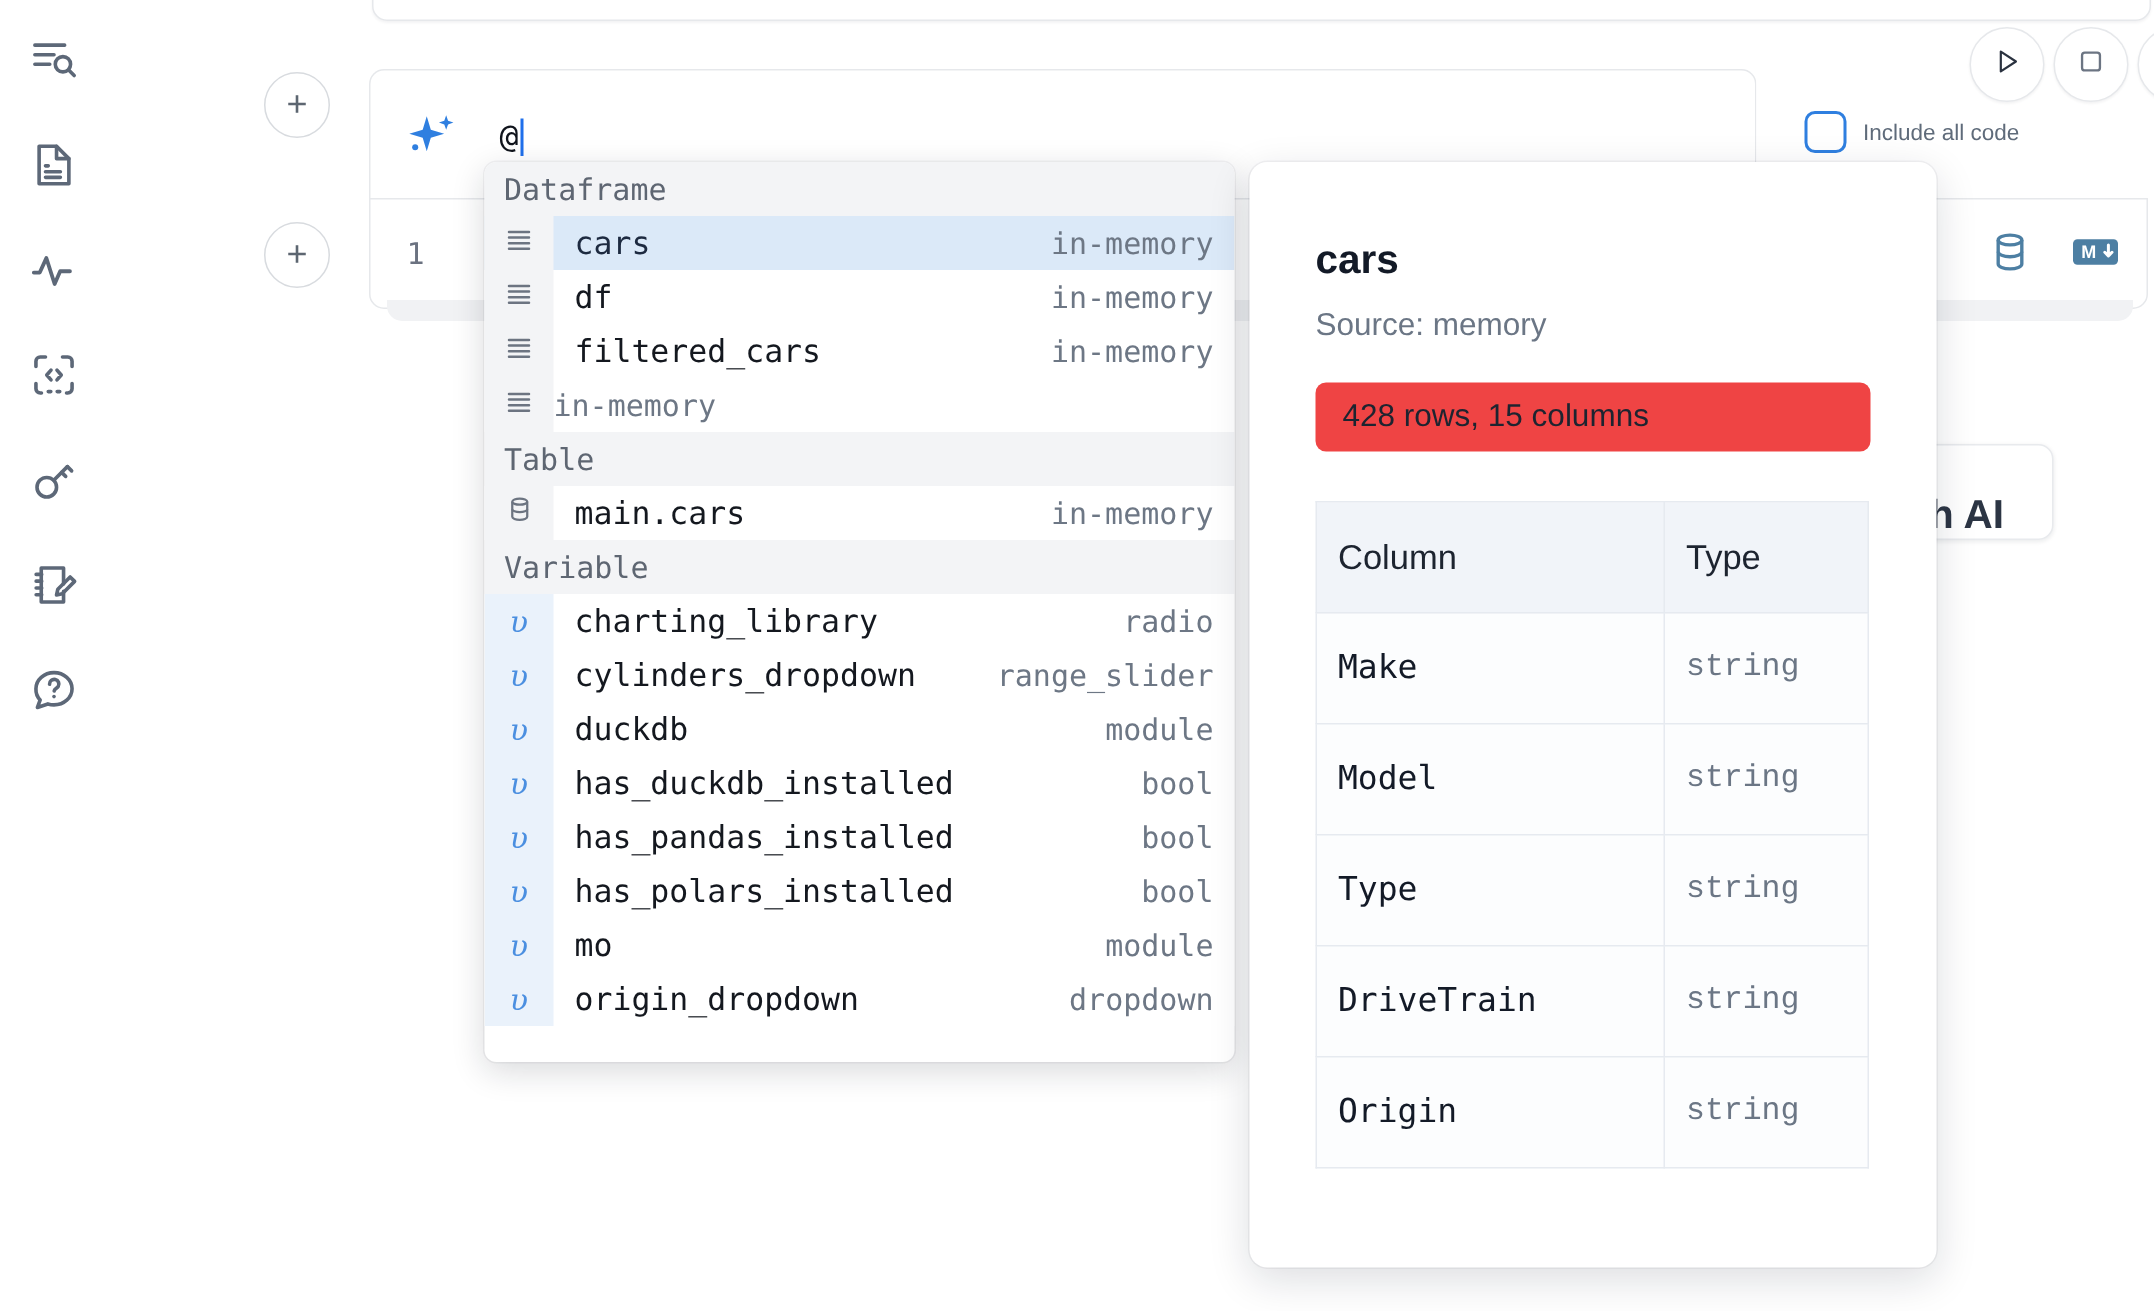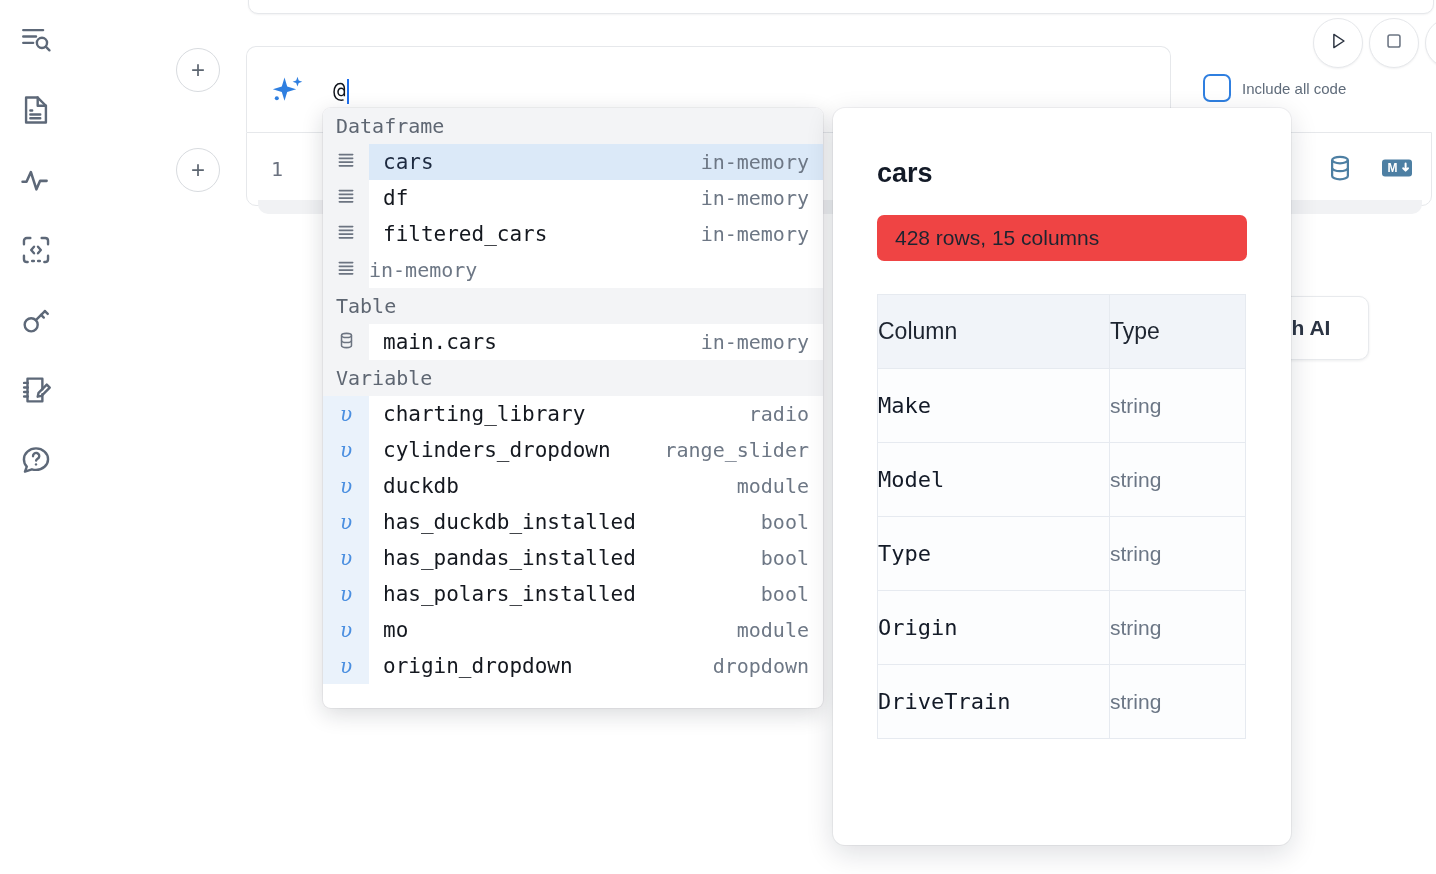--- a/index.html
+++ b/index.html
@@ -103,22 +103,22 @@
     width: 28px; height: 28px; border: 2px solid #2f7fe0; border-radius: 7px;
     background: #fff;
   }
   #include-label { font-size: 15px; color: #5f6b7a; white-space: nowrap; }
 
   
   #with-ai-btn {
     position: absolute; left: 1253px; top: 296px; width: 116px; height: 64px;
     background: #fff; border: 1px solid #e8eaed; border-radius: 10px;
     box-shadow: 0 1px 3px rgba(16,24,40,.08);
-    display: flex; align-items: center; justify-content: center;
-    font-size: 21px; font-weight: 700; color: #2c3544; z-index: 5;
+    display: flex; align-items: flex-end; justify-content: center;
+    font-size: 27px; font-weight: 700; color: #2c3544; z-index: 5;
   }
 
   
   #autocomplete {
     position: absolute; left: 323px; top: 108px; width: 500px; height: 600px;
     background: #ffffff; border-radius: 8px;
     box-shadow: 0 6px 22px rgba(16,24,40,.16), 0 0 0 1px rgba(16,24,40,.05);
     overflow: hidden; z-index: 10;
   }
   #autocomplete-inner { position: relative; }
@@ -168,31 +168,31 @@
     margin-top: 26px; background: #ef4444; border-radius: 7px;
     height: 46px; display: flex; align-items: center; padding-left: 18px;
     font-size: 21px; color: #1d2430;
   }
   #schema-table {
     margin-top: 33px; width: 368px; border-collapse: collapse;
     table-layout: fixed;
   }
   #schema-table th, #schema-table td {
     border: 1px solid #e6eaf0; height: 74px; text-align: left;
-    padding-left: 0; vertical-align: middle;
+    padding-left: 14px; vertical-align: middle;
   }
   #schema-table th {
     background: #f1f4f9; font-weight: 400; font-size: 23px; color: #1d2430;
   }
   #schema-table td.col-name {
     font-family: "DejaVu Sans Mono", monospace; font-size: 22px; color: #131a27;
     background: #fcfdfe;
   }
   #schema-table td.col-type {
-    font-size: 21px; color: #6b7685; background: #fcfdfe;
+    font-size: 21px; color: #6b7685; background: #fcfdfe; font-family: Liberation Mono, monospace;
   }
   #schema-table col.c1 { width: 232px; }
   #schema-table col.c2 { width: 136px; }
 </style>
 </head>
 <body>
 
 <div id="sidebar">
   <div class="rail-icon">
     <span>
@@ -434,20 +434,21 @@
           <span class="var-glyph">υ</span>
         </span>
         <span class="ac-name">origin_dropdown</span>
         <span class="ac-type">dropdown</span>
       </div>
     </div>
 </div>
 
 <div id="preview-panel">
   <div id="preview-title">cars</div>
+  <div id="preview-source">Source: memory</div>
   <div id="preview-shape">428 rows, 15 columns</div>
   <table id="schema-table">
     <colgroup>
         <col class="c1">
         <col class="c2">
       </colgroup>
     <thead>
       <tr>
         <th>Column</th>
         <th>Type</th>
@@ -460,22 +461,22 @@
         </tr>
         <tr>
           <td class="col-name mono">Model</td>
           <td class="col-type">string</td>
         </tr>
         <tr>
           <td class="col-name mono">Type</td>
           <td class="col-type">string</td>
         </tr>
         <tr>
-          <td class="col-name mono">Origin</td>
+          <td class="col-name mono">DriveTrain</td>
           <td class="col-type">string</td>
         </tr>
         <tr>
-          <td class="col-name mono">DriveTrain</td>
+          <td class="col-name mono">Origin</td>
           <td class="col-type">string</td>
         </tr>
       </tbody>
   </table>
 </div>
 
 </body></html>

